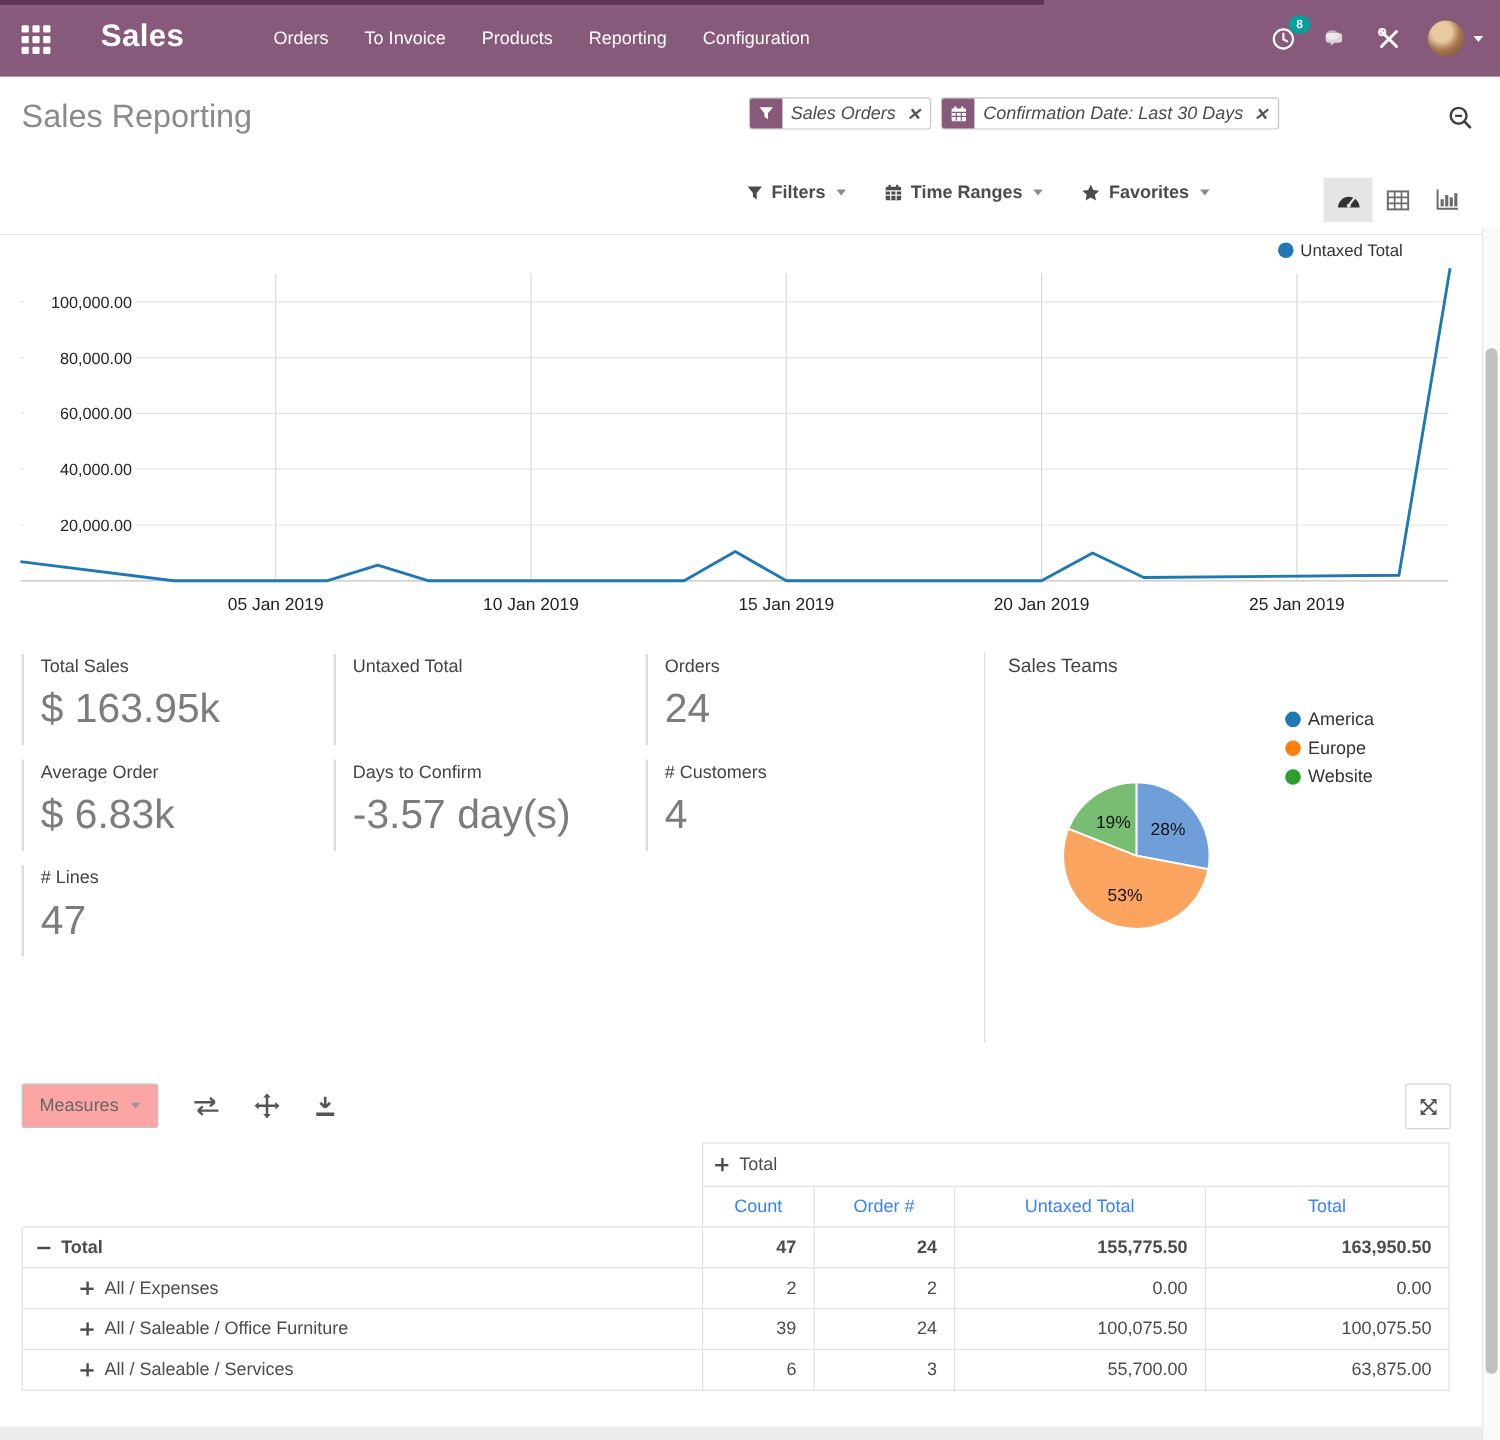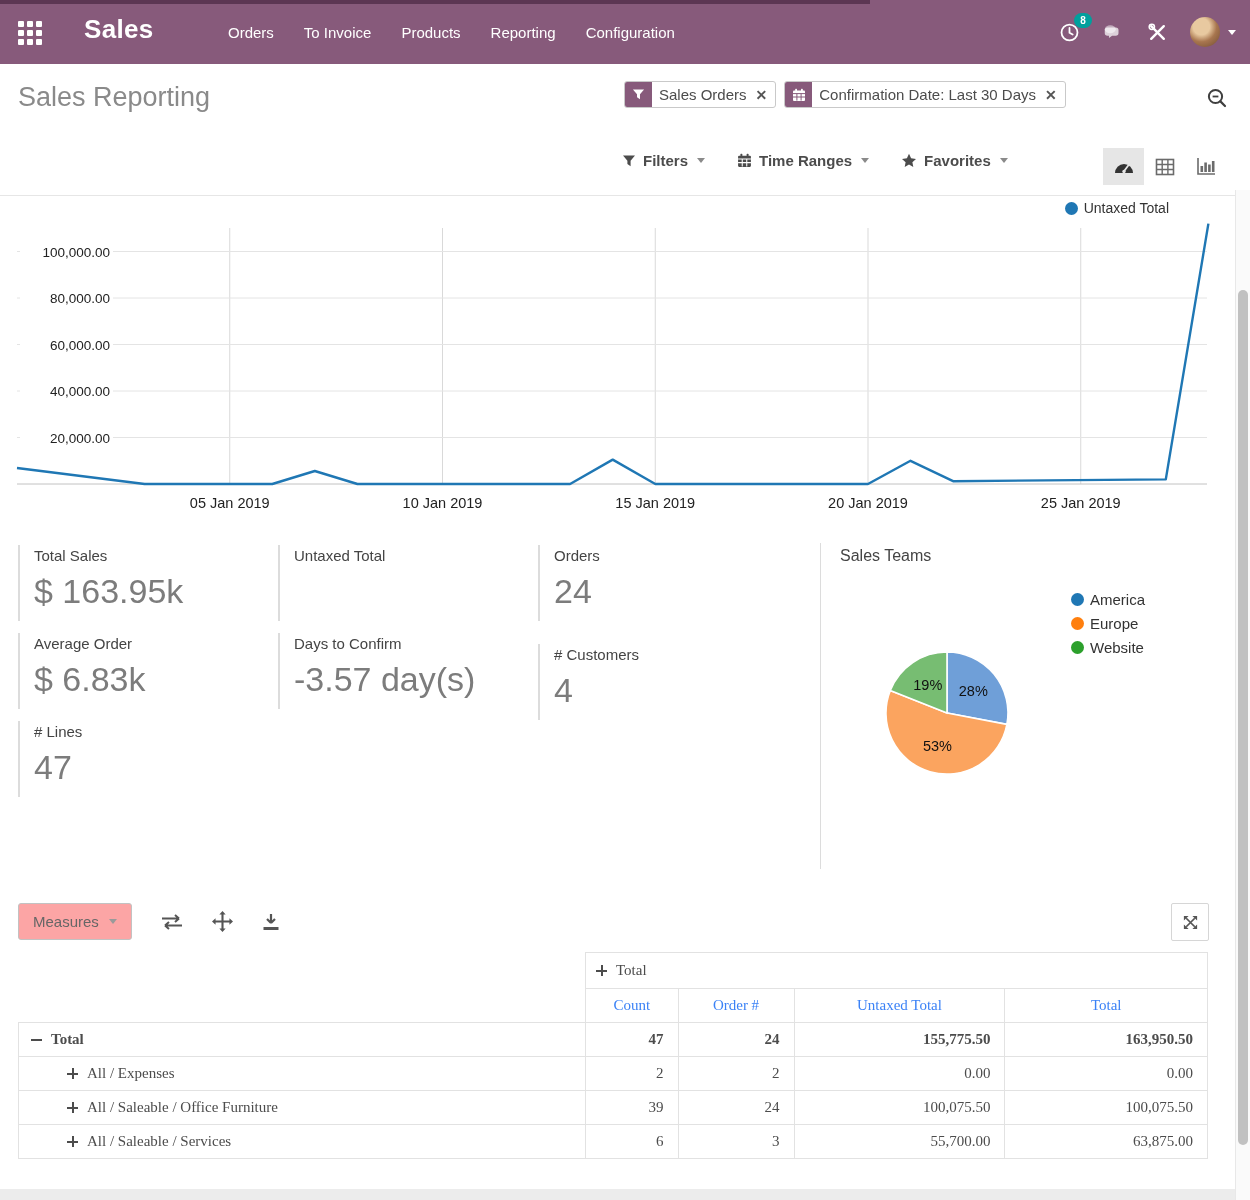--- a/index.html
+++ b/index.html
@@ -21,21 +21,21 @@
            border-radius:8px; color:#fff; font-size:10px; font-weight:700; display:flex; align-items:center; justify-content:center; }
   .avatar-wrap { display:flex; align-items:center; gap:8px; cursor:pointer; }
   .avatar { width:30px; height:30px; border-radius:50%;
             background:radial-gradient(circle at 38% 32%, #e8c9a0 0 30%, #a8764f 55%, #6e4a30 100%); }
   .caret { display:inline-block; width:0; height:0; border-left:4px solid transparent; border-right:4px solid transparent;
            border-top:5px solid currentColor; }
 
   
   .cpanel { position:absolute; left:0; top:64px; width:1250px; height:132px; background:#fff; border-bottom:1px solid #e6e6e6; }
   .page-title { position:absolute; left:18px; top:18px; font-size:27px; color:#8a8a8a; }
-  .facets { position:absolute; left:624px; top:17px; display:flex; gap:8px; }
+  .facets { position:absolute; left:624px; top:17px; display:flex; gap:8px;font-style:italic; }
   .facet { display:flex; align-items:stretch; height:27px; border:1px solid #c9c9c9; border-radius:3px; background:#fff; font-size:15px; color:#4c4c4c; }
   .facet-ic { width:27px; background:#875A7B; display:flex; align-items:center; justify-content:center; border-radius:2px 0 0 2px; }
   .facet-label { display:flex; align-items:center; padding:0 7px; white-space:nowrap; }
   .facet-x { display:flex; align-items:center; padding:0 8px 0 2px; color:#555; font-weight:700; font-size:14px; cursor:pointer; }
   .search-line { position:absolute; left:624px; top:47px; width:612px; height:27px; border-bottom:1px solid #5f5f5f; }
   .search-line input { width:100%; height:100%; border:none; outline:none; font-size:15px; color:#333; font-family:"Liberation Sans",sans-serif; }
   .search-line input::placeholder { color:#b3b3b3; }
   .mag { position:absolute; left:1206px; top:23px; cursor:pointer; }
   .cp-buttons { position:absolute; left:622px; top:88px; display:flex; gap:32px; align-items:center; }
   .cp-btn { display:flex; align-items:center; gap:7px; font-size:15px; font-weight:700; color:#4c4c4c; cursor:pointer; }
@@ -62,21 +62,21 @@
 
   
   .pivot-toolbar { position:absolute; left:18px; top:707px; display:flex; align-items:center; gap:28px; }
   .measures-btn { display:flex; align-items:center; gap:10px; height:37px; padding:0 14px; border:1px solid #c2c2c2;
                   border-radius:3px; background:#fca5a5; font-size:15px; color:#666; cursor:pointer; }
   .measures-btn .caret { color:#9a9a9a; }
   .tool-ic { cursor:pointer; display:flex; }
   .expand-btn { position:absolute; left:1171px; top:707px; width:38px; height:38px; border:1px solid #d6d6d6; border-radius:2px;
                 background:#fff; display:flex; align-items:center; justify-content:center; cursor:pointer; }
   table.pivot { position:absolute; left:18px; top:756px; width:1190px; border-collapse:collapse; font-size:15px; color:#4c4c4c; }
-  table.pivot th, table.pivot td { border:1px solid #e2e2e2; height:34px;font-family:Liberation Serif, serif; }
+  table.pivot th, table.pivot td { border:1px solid #e2e2e2; height:34px; }
   table.pivot .blank { border:none; }
   table.pivot .blank-b { border:none; border-bottom:1px solid #e2e2e2; border-right:1px solid #e2e2e2; }
   table.pivot th.group { text-align:left; padding-left:10px; font-weight:400; height:36px; }
   table.pivot th.meas { font-weight:400; color:#3b82f6; text-align:center; }
   table.pivot td.num { text-align:right; padding-right:14px; }
   table.pivot tr.bold td { font-weight:700; }
   td.rowlab { padding-left:12px; }
   .rowlab .cellflex { display:flex; align-items:center; gap:9px; }
   .pm { position:relative; width:11px; height:11px; display:inline-block; flex:none; cursor:pointer; }
   .pm::before { content:""; position:absolute; left:0; top:4.5px; width:11px; height:2.5px; background:#4c4c4c; }
@@ -279,21 +279,21 @@
           <div class="k-value">24</div>
         </div>
         <div class="kpi" style="left:18px;top:437px">
           <div class="k-label">Average Order</div>
           <div class="k-value">$ 6.83k</div>
         </div>
         <div class="kpi" style="left:278px;top:437px">
           <div class="k-label">Days to Confirm</div>
           <div class="k-value">-3.57 day(s)</div>
         </div>
-        <div class="kpi" style="left:538px;top:448px">
+        <div class="kpi" style="left:538px;top:437px">
           <div class="k-label"># Customers</div>
           <div class="k-value">4</div>
         </div>
         <div class="kpi" style="left:18px;top:525px">
           <div class="k-label"># Lines</div>
           <div class="k-value">47</div>
         </div>
       </div>
 
     <div class="v-divider"></div>

